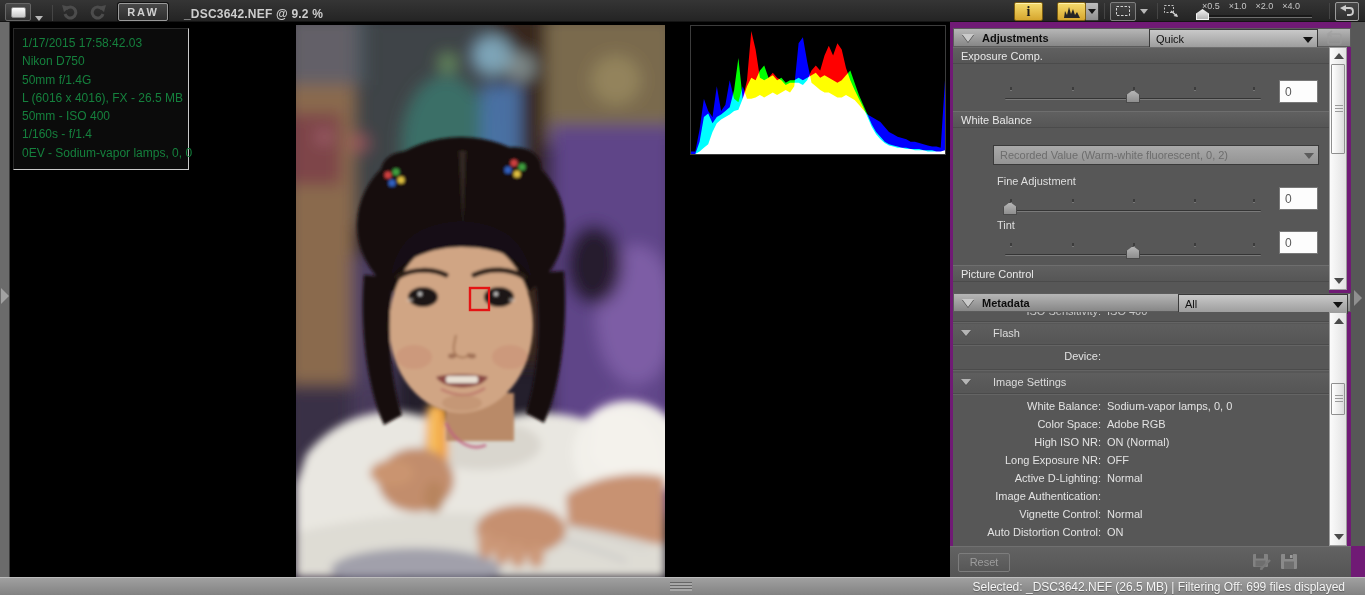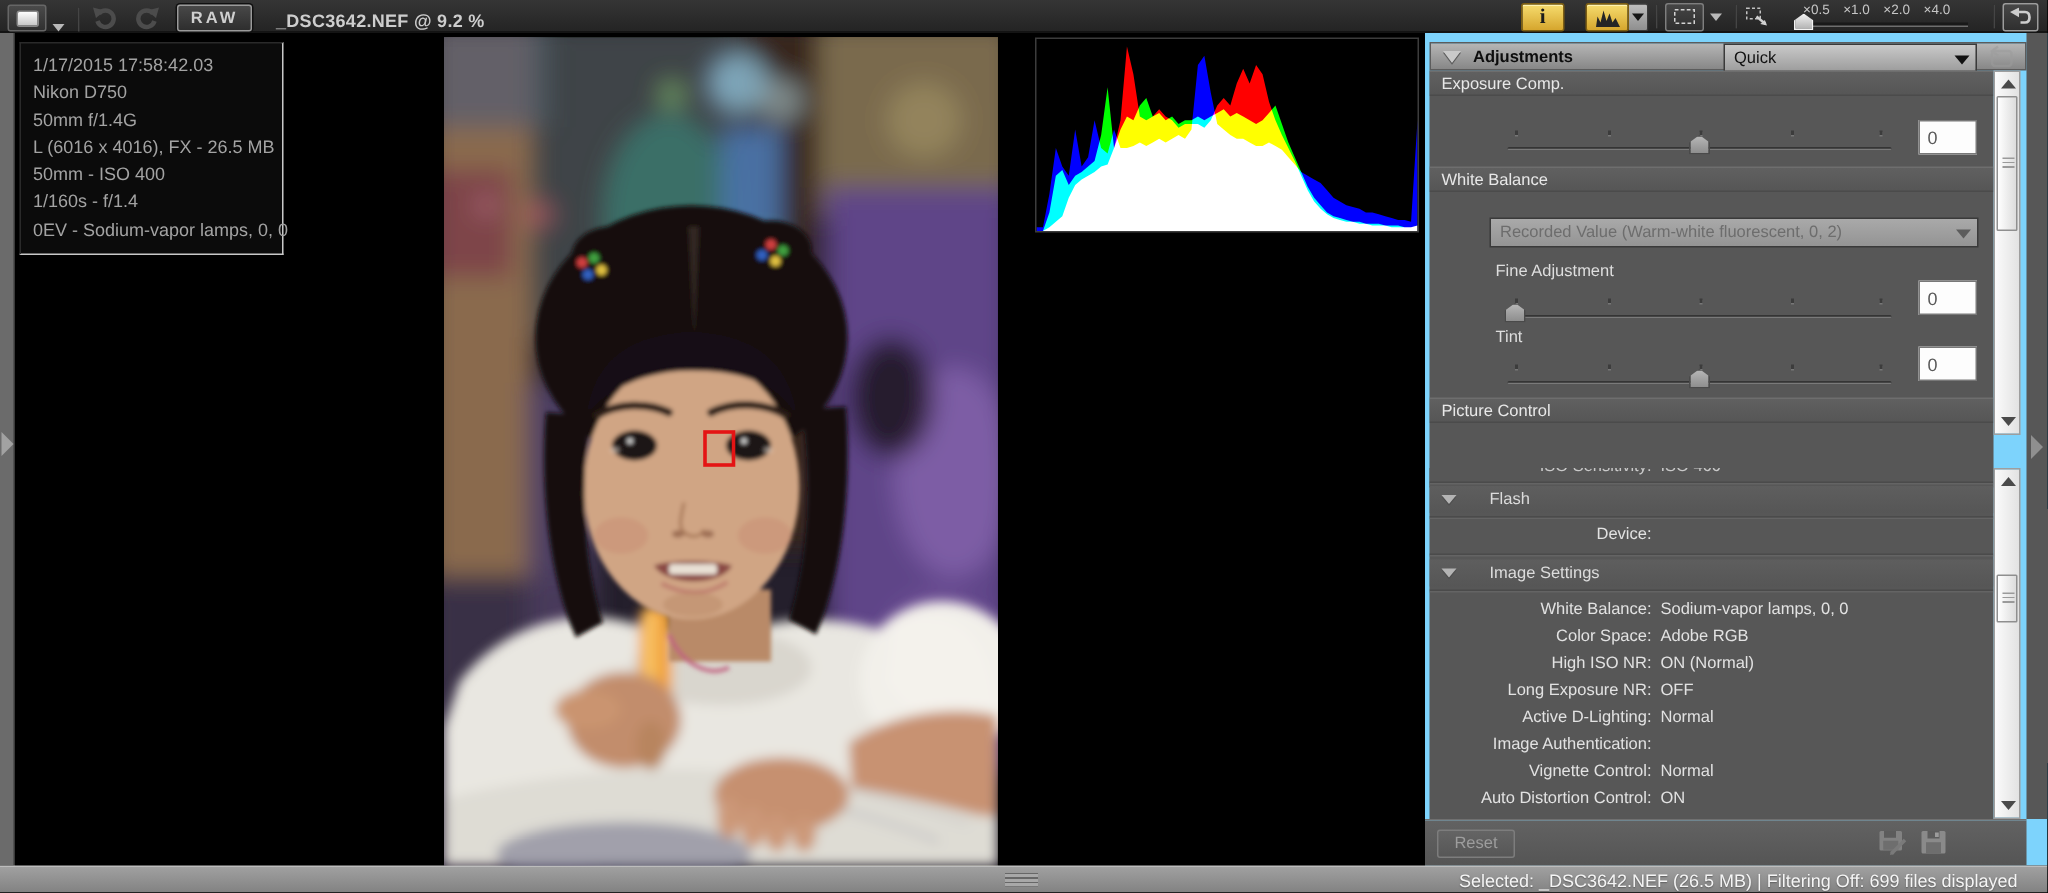--- a/index.html
+++ b/index.html
@@ -48,25 +48,25 @@
   .left-strip { position:absolute; left:0; top:22px; width:10px; height:555px; background:#6b6b6b; border-right:1px solid #3a3a3a; }
   .expander { position:absolute; left:1px; top:266px; width:0; height:0;
     border-top:8px solid transparent; border-bottom:8px solid transparent; border-left:8px solid #a2a2a2; }
   .viewer { position:absolute; left:10px; top:22px; width:937px; height:555px; background:#000; overflow:hidden; }
   .exif-overlay {
     position:absolute; left:3px; top:6px; width:176px; min-height:130px;
     background:#0b0b0b; border-right:1px solid #c9c9c9; border-bottom:1px solid #c9c9c9;
     border-top:1px solid #2a2a2a; border-left:1px solid #2a2a2a;
     padding:5px 8px 7px 8px; z-index:3;
   }
-  .exif-overlay div { color:#a3a3a3; font-size:12px; line-height:18.3px; white-space:nowrap; }
+  .exif-overlay div { color:#15803d; font-size:12px; line-height:18.3px; white-space:nowrap; }
   .photo { position:absolute; left:286px; top:3px; width:369px; height:552px; }
   .hist-panel { position:absolute; left:680px; top:3px; width:256px; height:130px; background:#000; border:1px solid #3c3c3c; z-index:3; }
   .hist-panel svg { display:block; }
-  .panel { position:absolute; left:950px; top:22px; width:415px; height:555px; background:#7dd3fc; }
+  .panel { position:absolute; left:950px; top:22px; width:415px; height:555px; background:#701a75; }
   .panel-rightstrip { position:absolute; left:401px; top:0; width:14px; height:524px; background:#575757; }
   .panel-rightstrip .expander { left:3px; top:268px; border-left-color:#8f8f8f; }
 
   .sec-header {
     position:absolute; left:3px; width:398px; height:19px;
     background:linear-gradient(#b6b6b6,#878787); border:1px solid #5c5c5c;
     display:flex; align-items:center; color:#0d0d0d; font-size:11px; font-weight:bold;
   }
   .tri { width:0; height:0; border-left:6px solid transparent; border-right:6px solid transparent;
     border-top:8px solid #cacaca; filter:drop-shadow(0 1px 0 #4a4a4a); margin:0 8px 0 8px; }
@@ -385,20 +385,28 @@
   </div>
 
   <div class="vscroll" style="top:25px; height:243px;">
     <div class="vs-arrow up"></div>
     <div class="vs-thumb" style="top:16px; height:90px;">
         <div class="vs-grip"></div>
       </div>
     <div class="vs-arrow down"></div>
   </div>
 
+  <div class="sec-header meta-header">
+    <div class="tri"></div>
+    <span>Metadata</span>
+    <div class="dropdown" style="left:224px; top:0; width:170px;">
+      <span>All</span>
+      <div class="dd-caret"></div>
+    </div>
+  </div>
 
   <div class="meta-body">
     <div style="position:absolute; left:0; top:0; width:100%; height:8px; overflow:hidden;">
       <div class="mrow" style="top:-7px; color:#c9c9c9;">
         <span class="mlabel">ISO Sensitivity:</span>
         <span class="mvalue">ISO 400</span>
       </div>
     </div>
     <div class="mdivider" style="top:9px"></div>
 

